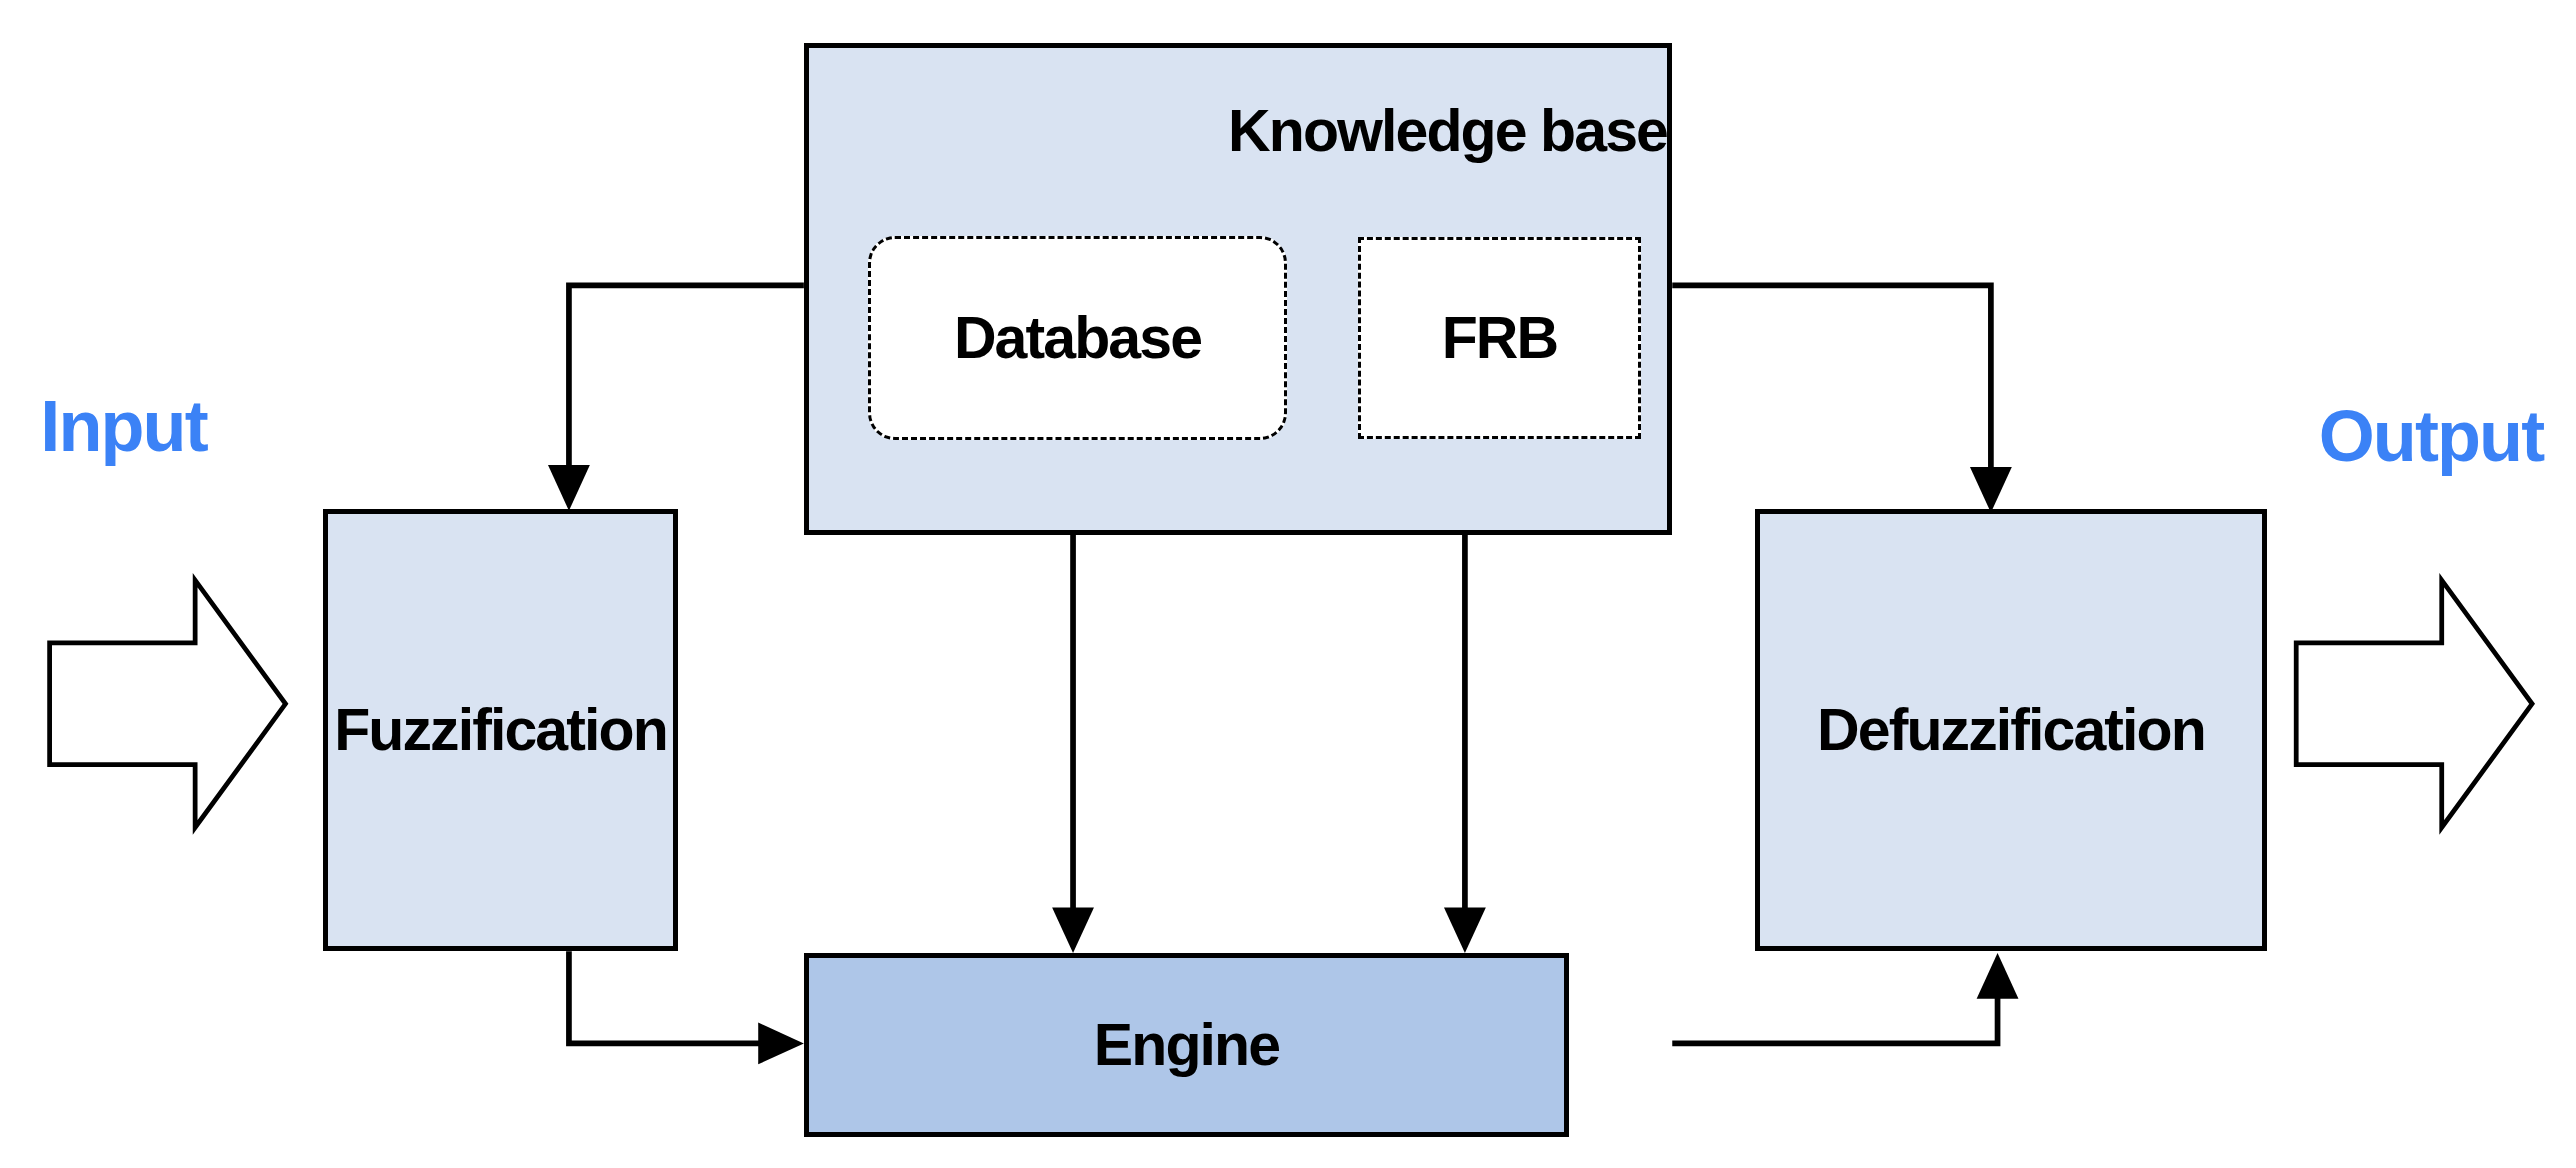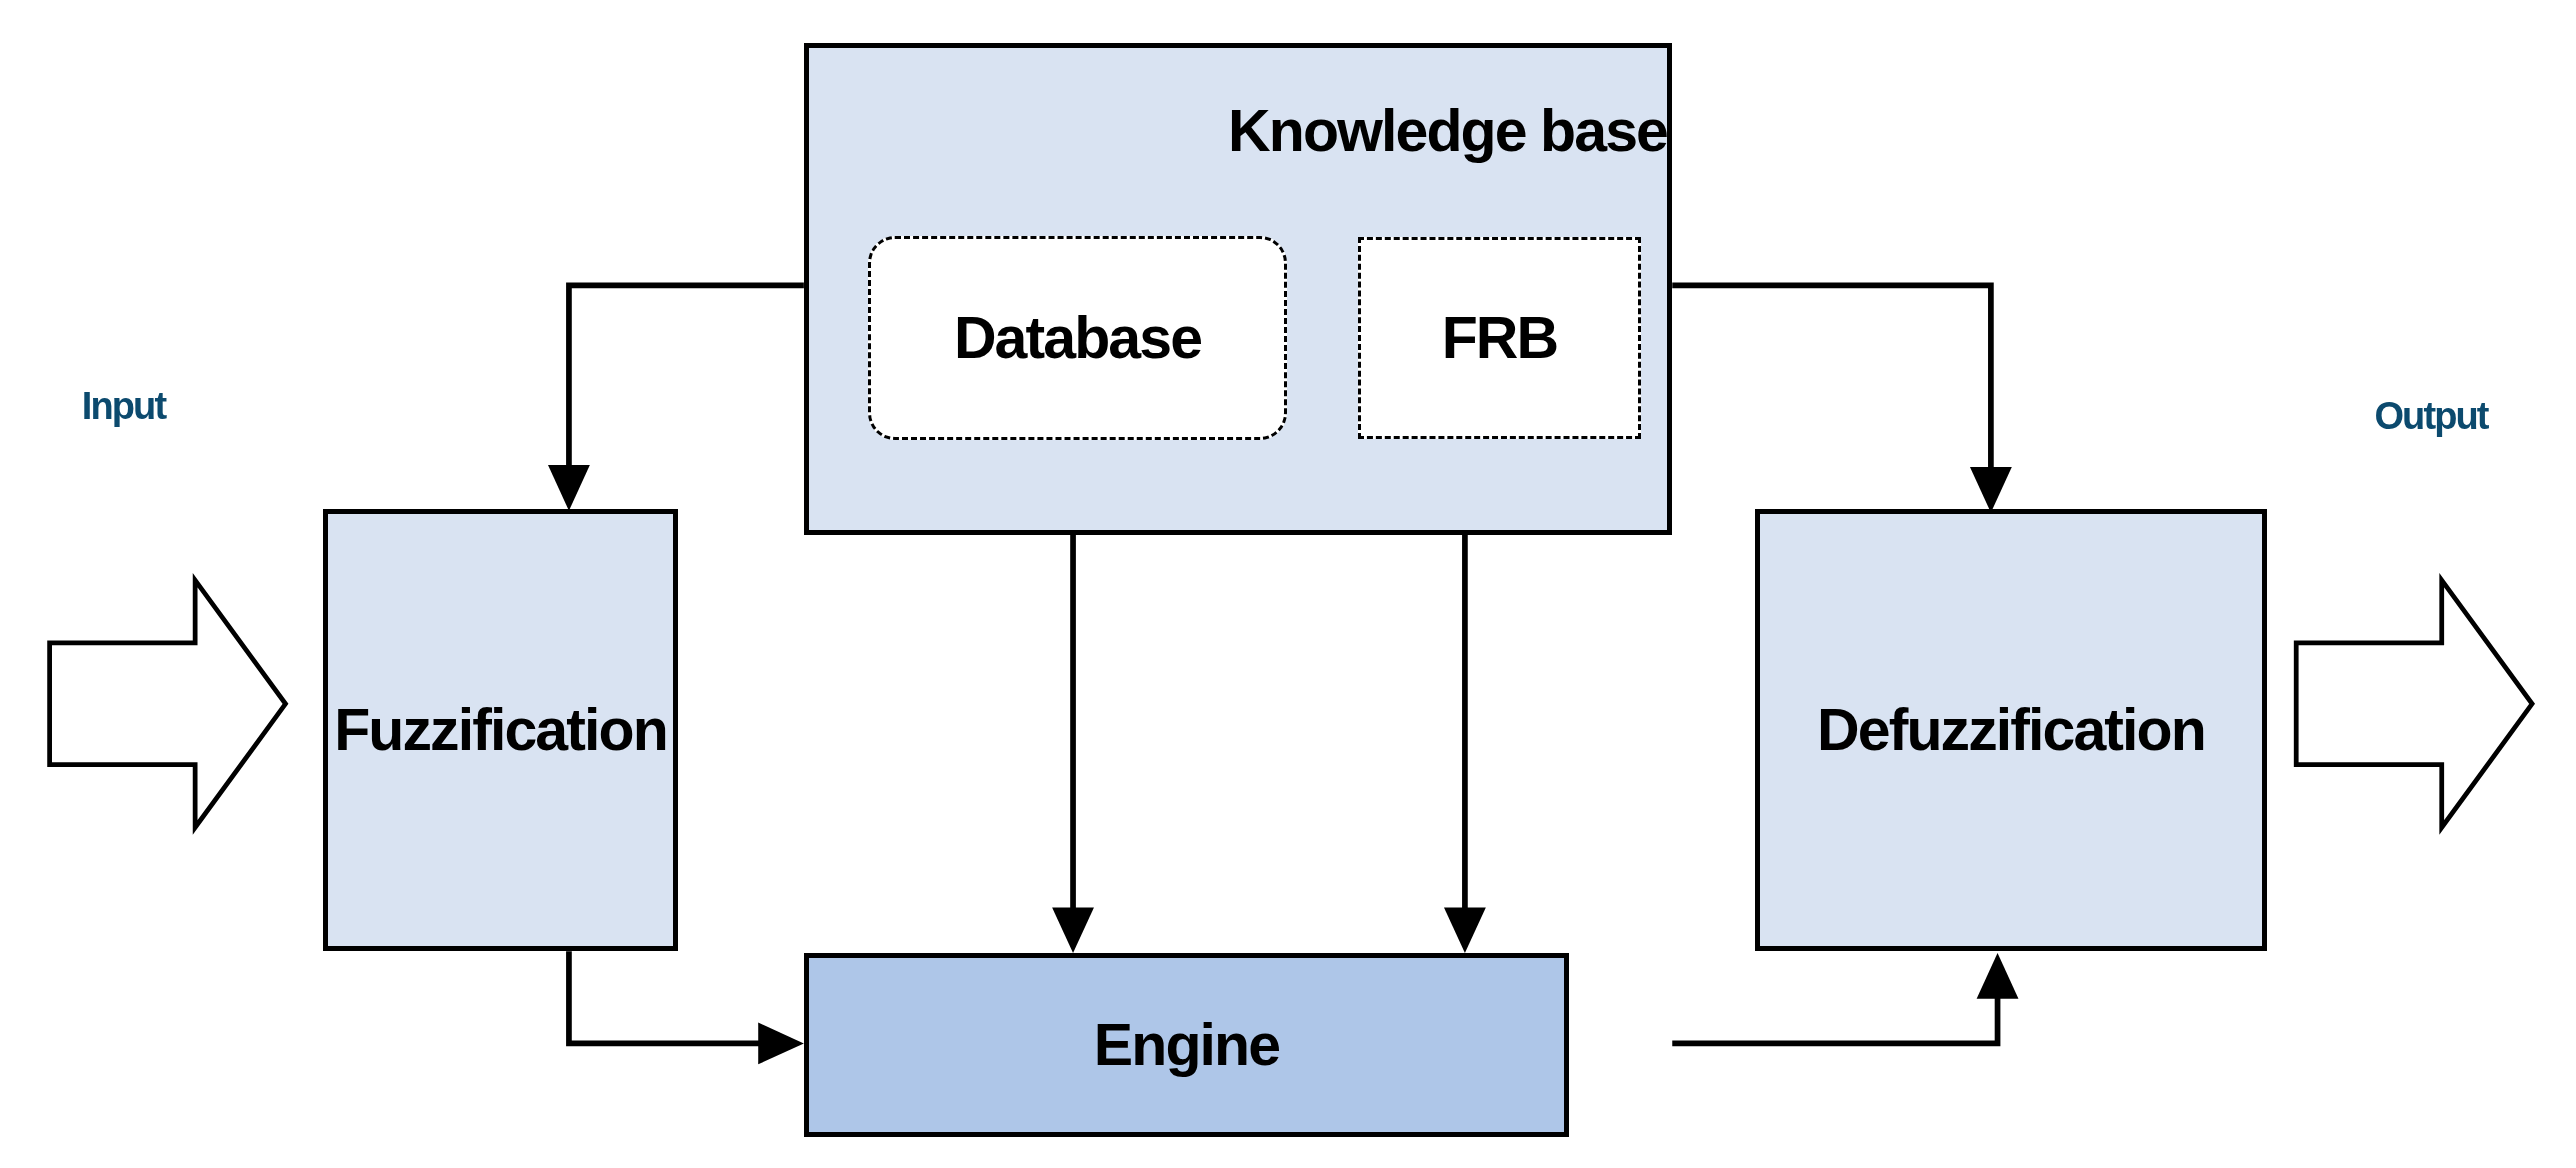--- a/index.html
+++ b/index.html
@@ -59,23 +59,23 @@
   .kb-box { align-items: flex-start; }
   .kb-title {
     position: absolute;
     top: 49px;
     left: 0;
     width: 100%;
     text-align: right;
   }
   .flow-label {
     position: absolute;
-    color: #0c4a6e;
+    color: #3b82f6;
     font-weight: bold;
-    font-size: 38px;
+    font-size: 72px;
     letter-spacing: -1.9px;
     text-align: center;
   }
   #label-input  { left: 28.5px;   top: 385px; width: 190px; }
   #label-output { left: 2312px; top: 395px; width: 238px; }
 </style>
 </head>
 <body>
 
 <div class="canvas">

